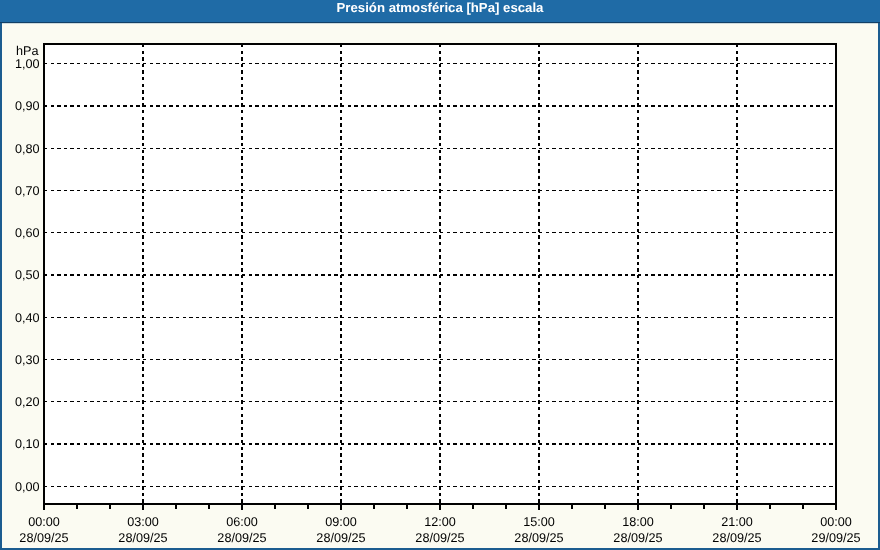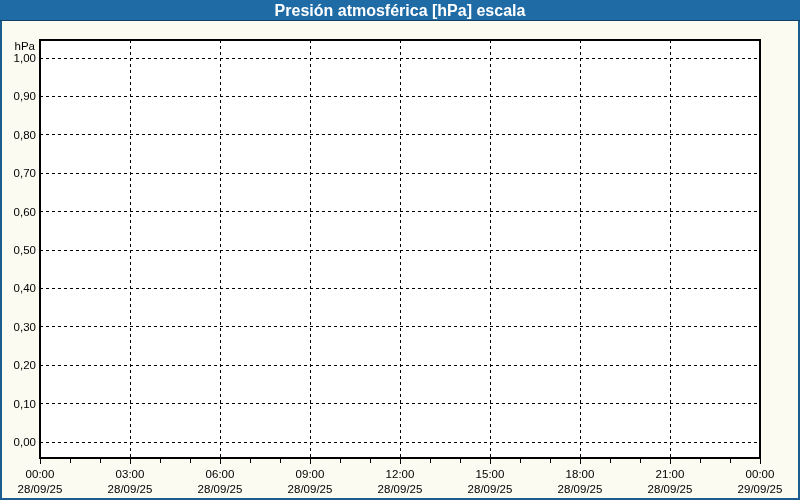--- a/index.html
+++ b/index.html
@@ -10,23 +10,23 @@
     overflow: hidden;
     font-family: "Liberation Sans", sans-serif;
   }
   .title-bar {
     position: absolute;
     left: 0; top: 0;
     width: 100%;
     height: 21px;
     box-sizing: border-box;
     display: flex;
-    align-items: flex-end;
+    align-items: flex-start;
     justify-content: center;
-    font-size: 16px;
+    font-size: 12px;
     font-weight: bold;
     z-index: 2;
   }
   .chart-svg {
     position: absolute;
     left: 0; top: 0;
     z-index: 1;
   }
   .chart-svg text {
     font-family: "Liberation Sans", sans-serif;

